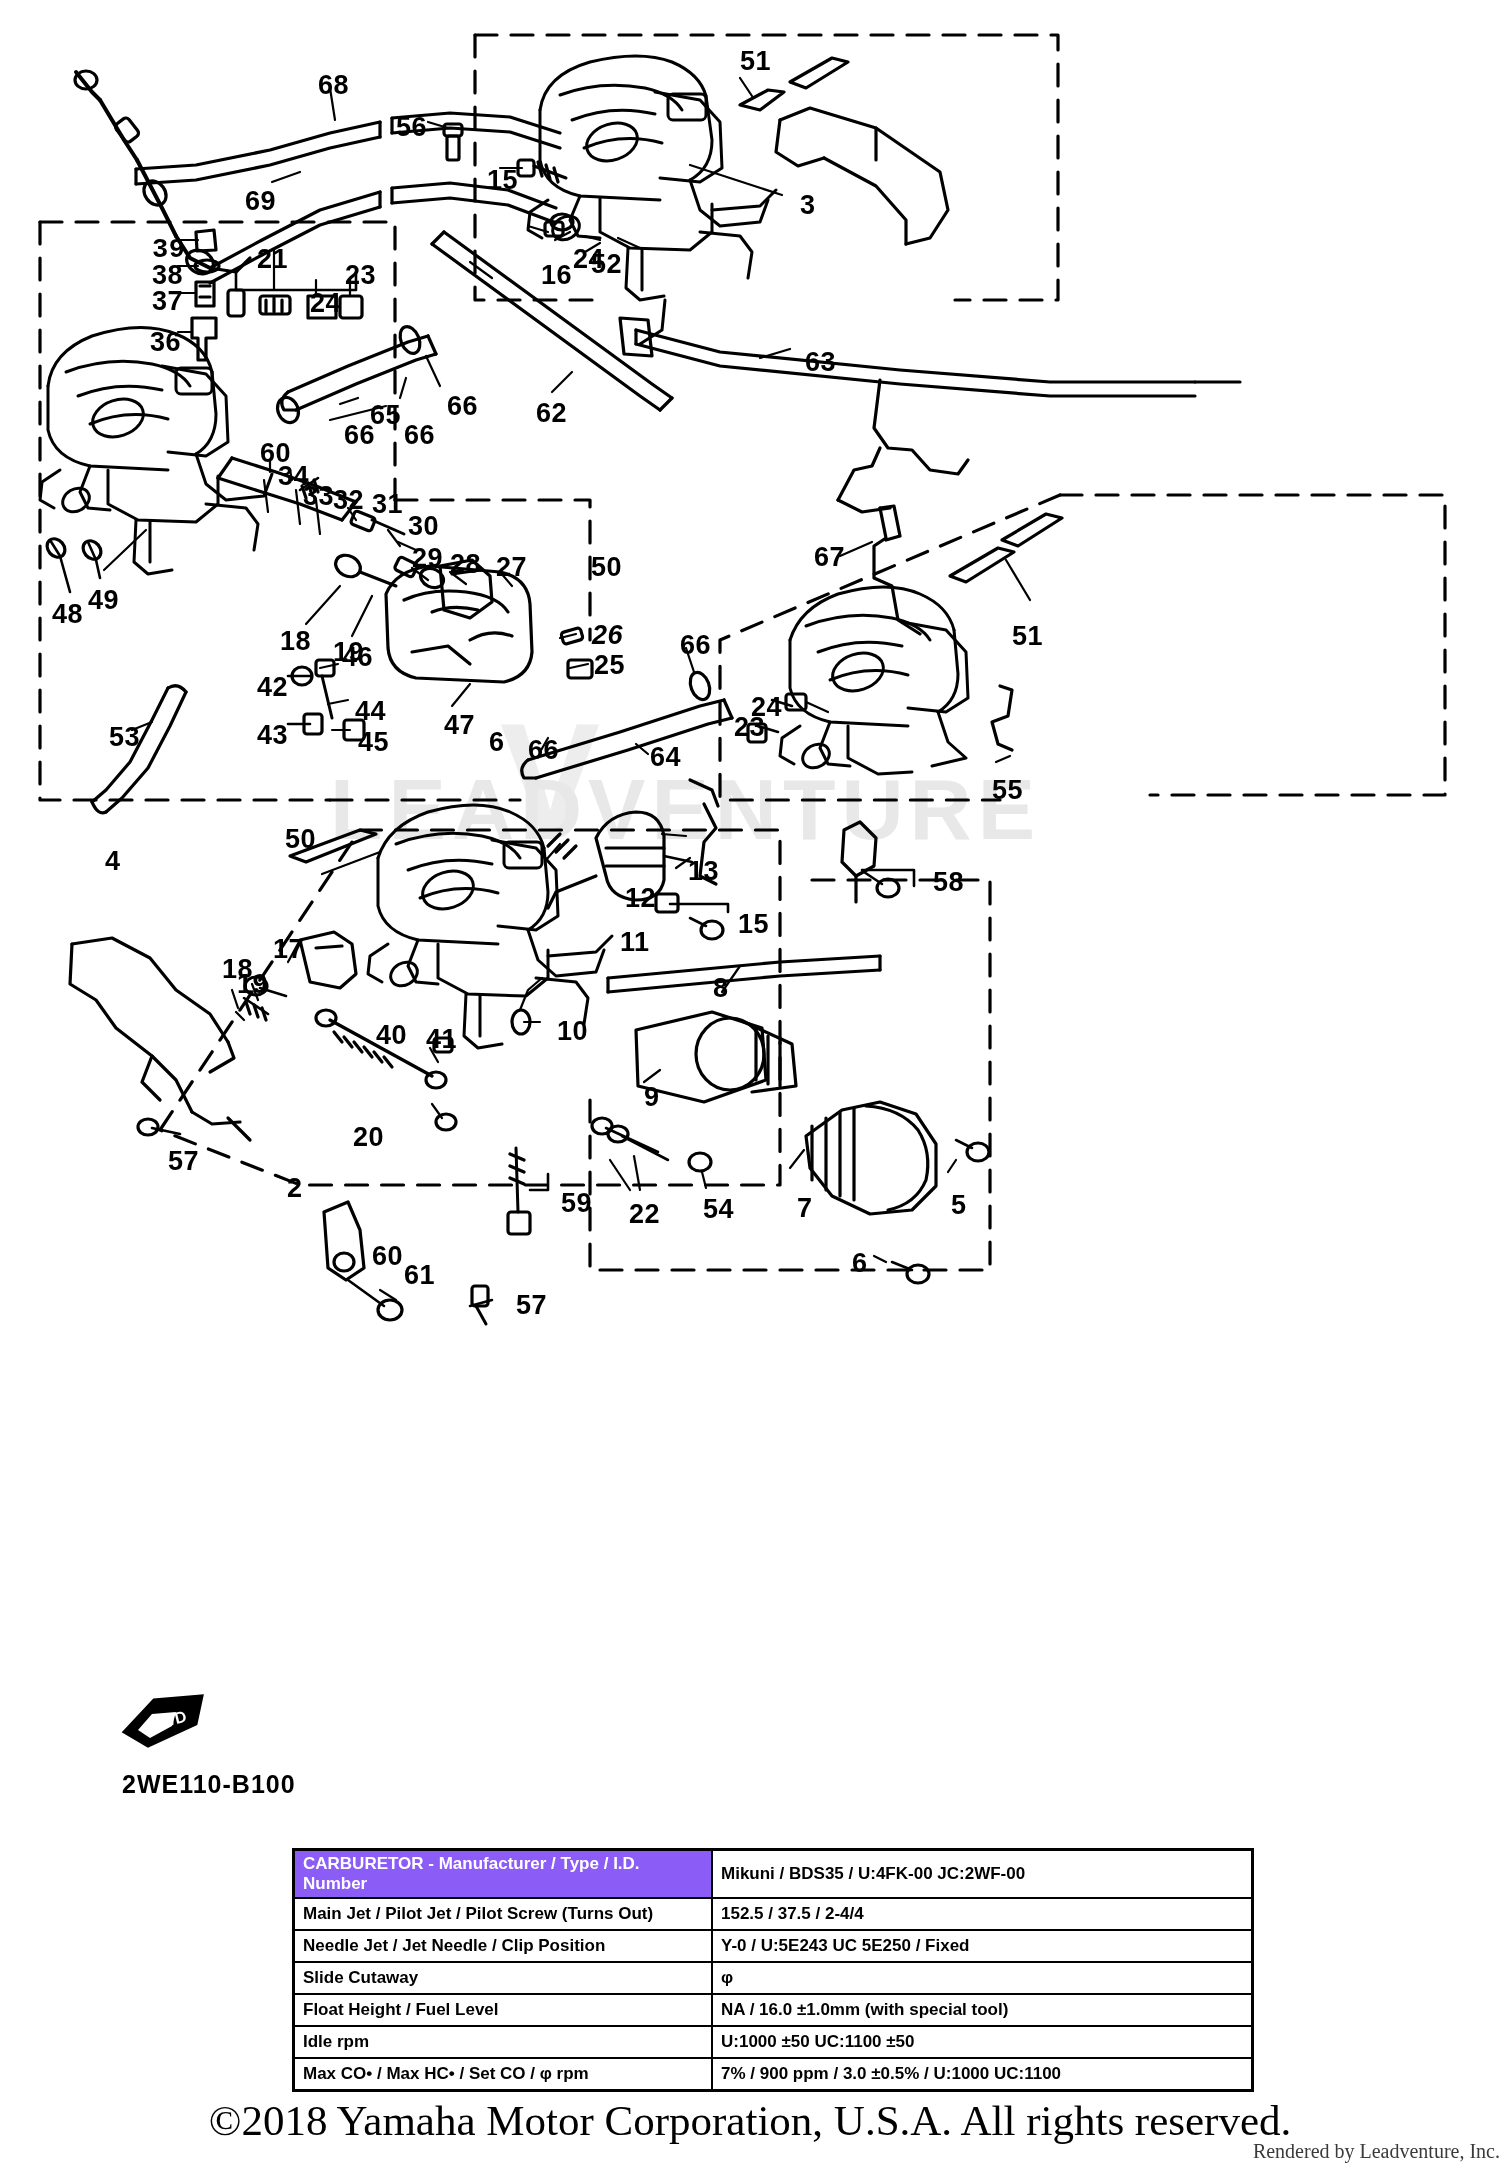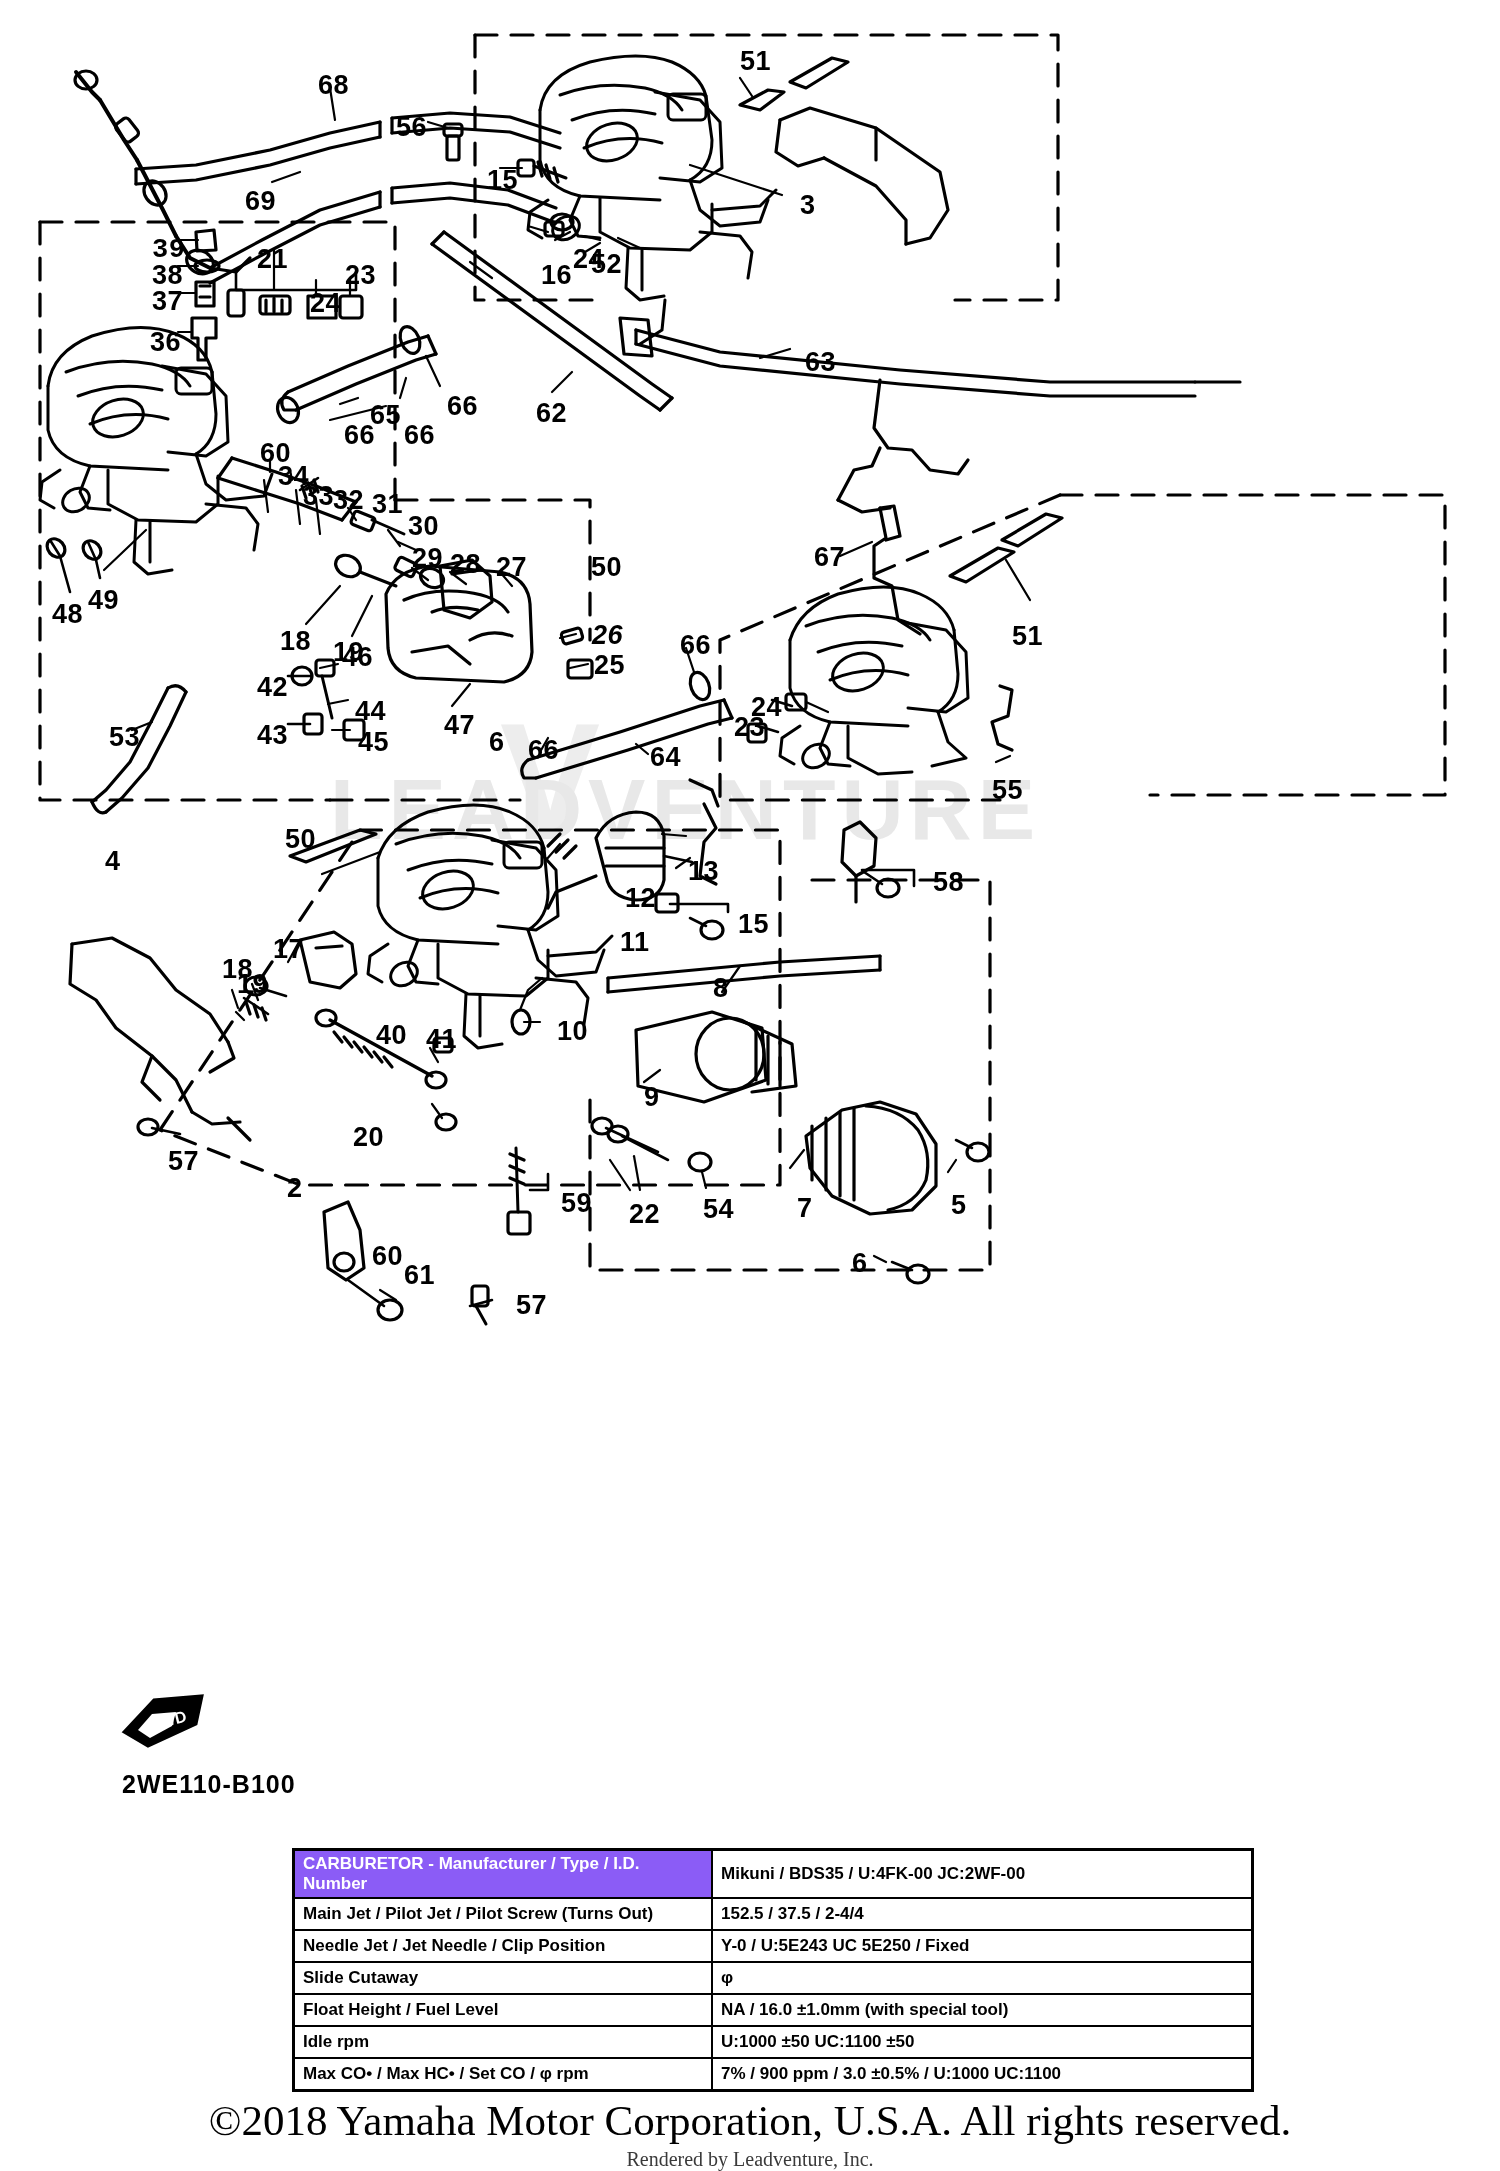--- a/index.html
+++ b/index.html
@@ -131,25 +131,24 @@
     font-family: "Liberation Serif", serif;
     font-size: 43px;
     letter-spacing: 0px;
     color: #000;
   }
   #footer-rendered {
     position: absolute;
     left: 0;
     top: 2140px;
     width: 1500px;
-    text-align: center;
+    text-align: right;
     font-family: "Liberation Serif", serif;
     font-size: 20px;
     color: #3a3a3a;
-    margin-top: 8px;
   }
 </style>
 </head>
 <body>
 
 <div id="page">
 
   <div id="watermark-v">V</div>
   <div id="watermark">LEADVENTURE</div>
 

